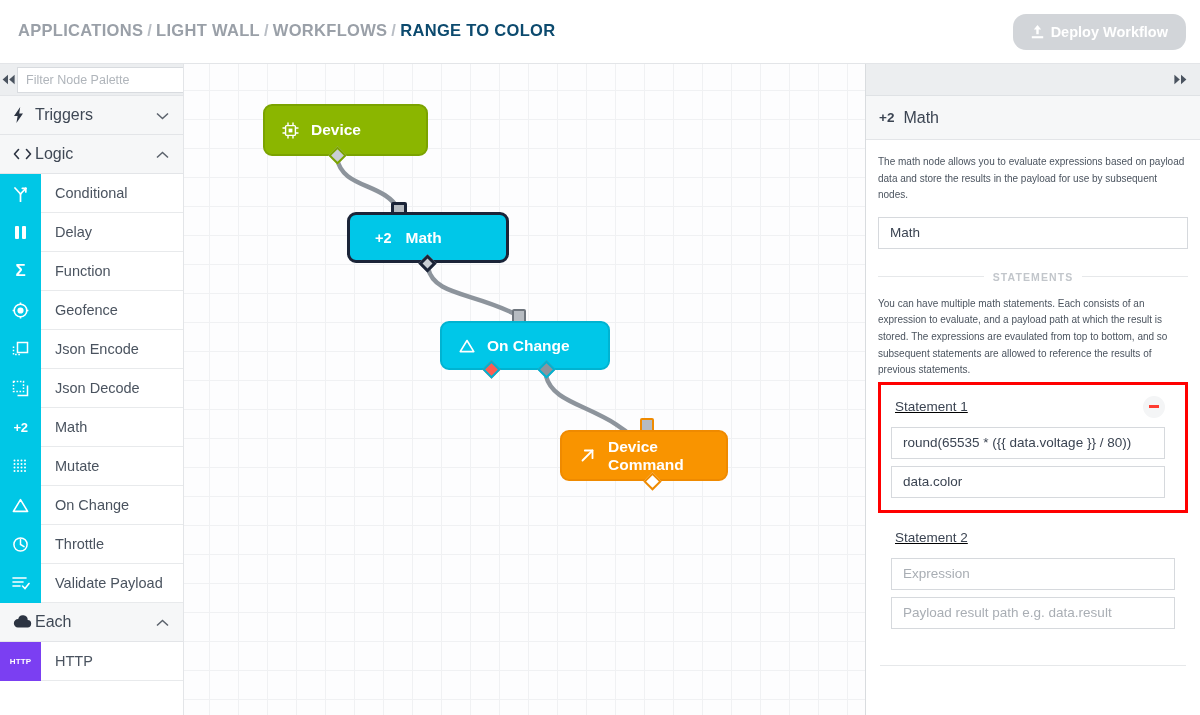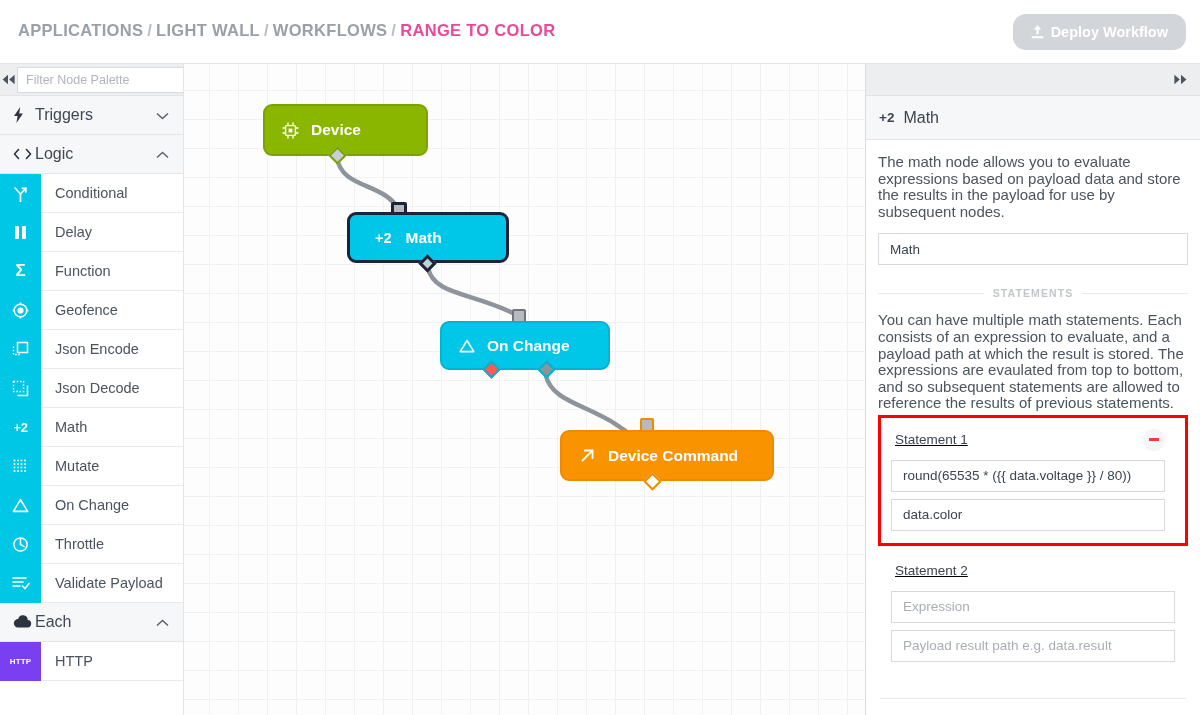--- a/index.html
+++ b/index.html
@@ -14,21 +14,21 @@
   .topbar {
     position: absolute; left: 0; top: 0; width: 1200px; height: 64px;
     background: #ffffff; border-bottom: 1px solid #e3e5e8;
   }
   .breadcrumb {
     position: absolute; left: 18px; top: 21px;
     font-size: 16.5px; font-weight: bold; letter-spacing: .3px;
     color: #9aa0a8; white-space: nowrap;
   }
   .breadcrumb .crumb { color: #9aa0a8; cursor: pointer; }
-  .breadcrumb .crumb.current { color: #ec4899; }
+  .breadcrumb .crumb.current { color: #0c4a6e; }
   .breadcrumb .sep { color: #b9bec5; padding: 0 4px; }
 
   .deploy-btn {
     position: absolute; right: 14px; top: 14px;
     height: 36px; padding: 0 18px;
     background: #d2d5d9; color: #ffffff;
     border: none; border-radius: 13px;
     font-family: "Liberation Sans", sans-serif;
     font-size: 14.5px; font-weight: bold;
     display: flex; align-items: center; gap: 7px;
@@ -146,21 +146,21 @@
   .expand-btn { width: 40px; height: 32px; display:flex; align-items:center; justify-content:center; color:#5b626c; cursor:pointer; }
   .rpanel-head {
     height: 44px; background: #f6f7f8; border-bottom: 1px solid #e3e5e8;
     display: flex; align-items: center; gap: 9px; padding-left: 13px;
   }
   .rpanel-head .rh-ico { font-size: 13.5px; font-weight: bold; color: #3b4452; }
   .rpanel-head .rh-title { font-size: 16px; color: #3b4452; }
 
   .rbody { padding: 14px 12px 0 12px; }
   .desc {
-    font-size: 15px; line-height: 16.6px; color: #4b545f;
+    font-size: 10px; line-height: 16.6px; color: #4b545f;
   }
   .text-input {
     width: 100%; height: 32px; margin-top: 13px;
     border: 1px solid #d6d9dd; background: #ffffff;
     font-family: "Liberation Sans", sans-serif;
     font-size: 13.5px; color: #3b4452; padding: 0 11px; outline: none;
   }
   .text-input::placeholder { color: #a9aeb4; }
 
   .divider-label {
@@ -433,21 +433,21 @@
       <svg width="16" height="14" viewBox="0 0 16 14" fill="none" stroke="#ffffff" stroke-width="1.6" stroke-linejoin="round">
           <path d="M8 1.5 L14.8 12.6 H1.2 Z"></path>
         </svg>
     </span>
     <span>On Change</span>
   </div>
   <div class="port out-false" style="left:301px; top:299px;"></div>
   <div class="port out-true" style="left:356px; top:299px;"></div>
 
   <div class="port in-orange" style="left:456px; top:354px;"></div>
-  <div class="node node-command" style="left:376px; top:366px; width:214px; height:51px;">
+  <div class="node node-command" style="left:376px; top:366px; width:168px; height:51px;">
     <span class="n-ico">
       <svg width="17" height="17" viewBox="0 0 17 17" fill="none" stroke="#ffffff" stroke-width="1.8" stroke-linecap="round" stroke-linejoin="round">
         <path d="M3.5 13.5 L13.5 3.5"></path>
           <path d="M5.8 3.5 H13.5 V11.2"></path>
       </svg>
     </span>
     <span>Device Command</span>
   </div>
   <div class="port out-orange" style="left:462px; top:411px;"></div>
 </div>

